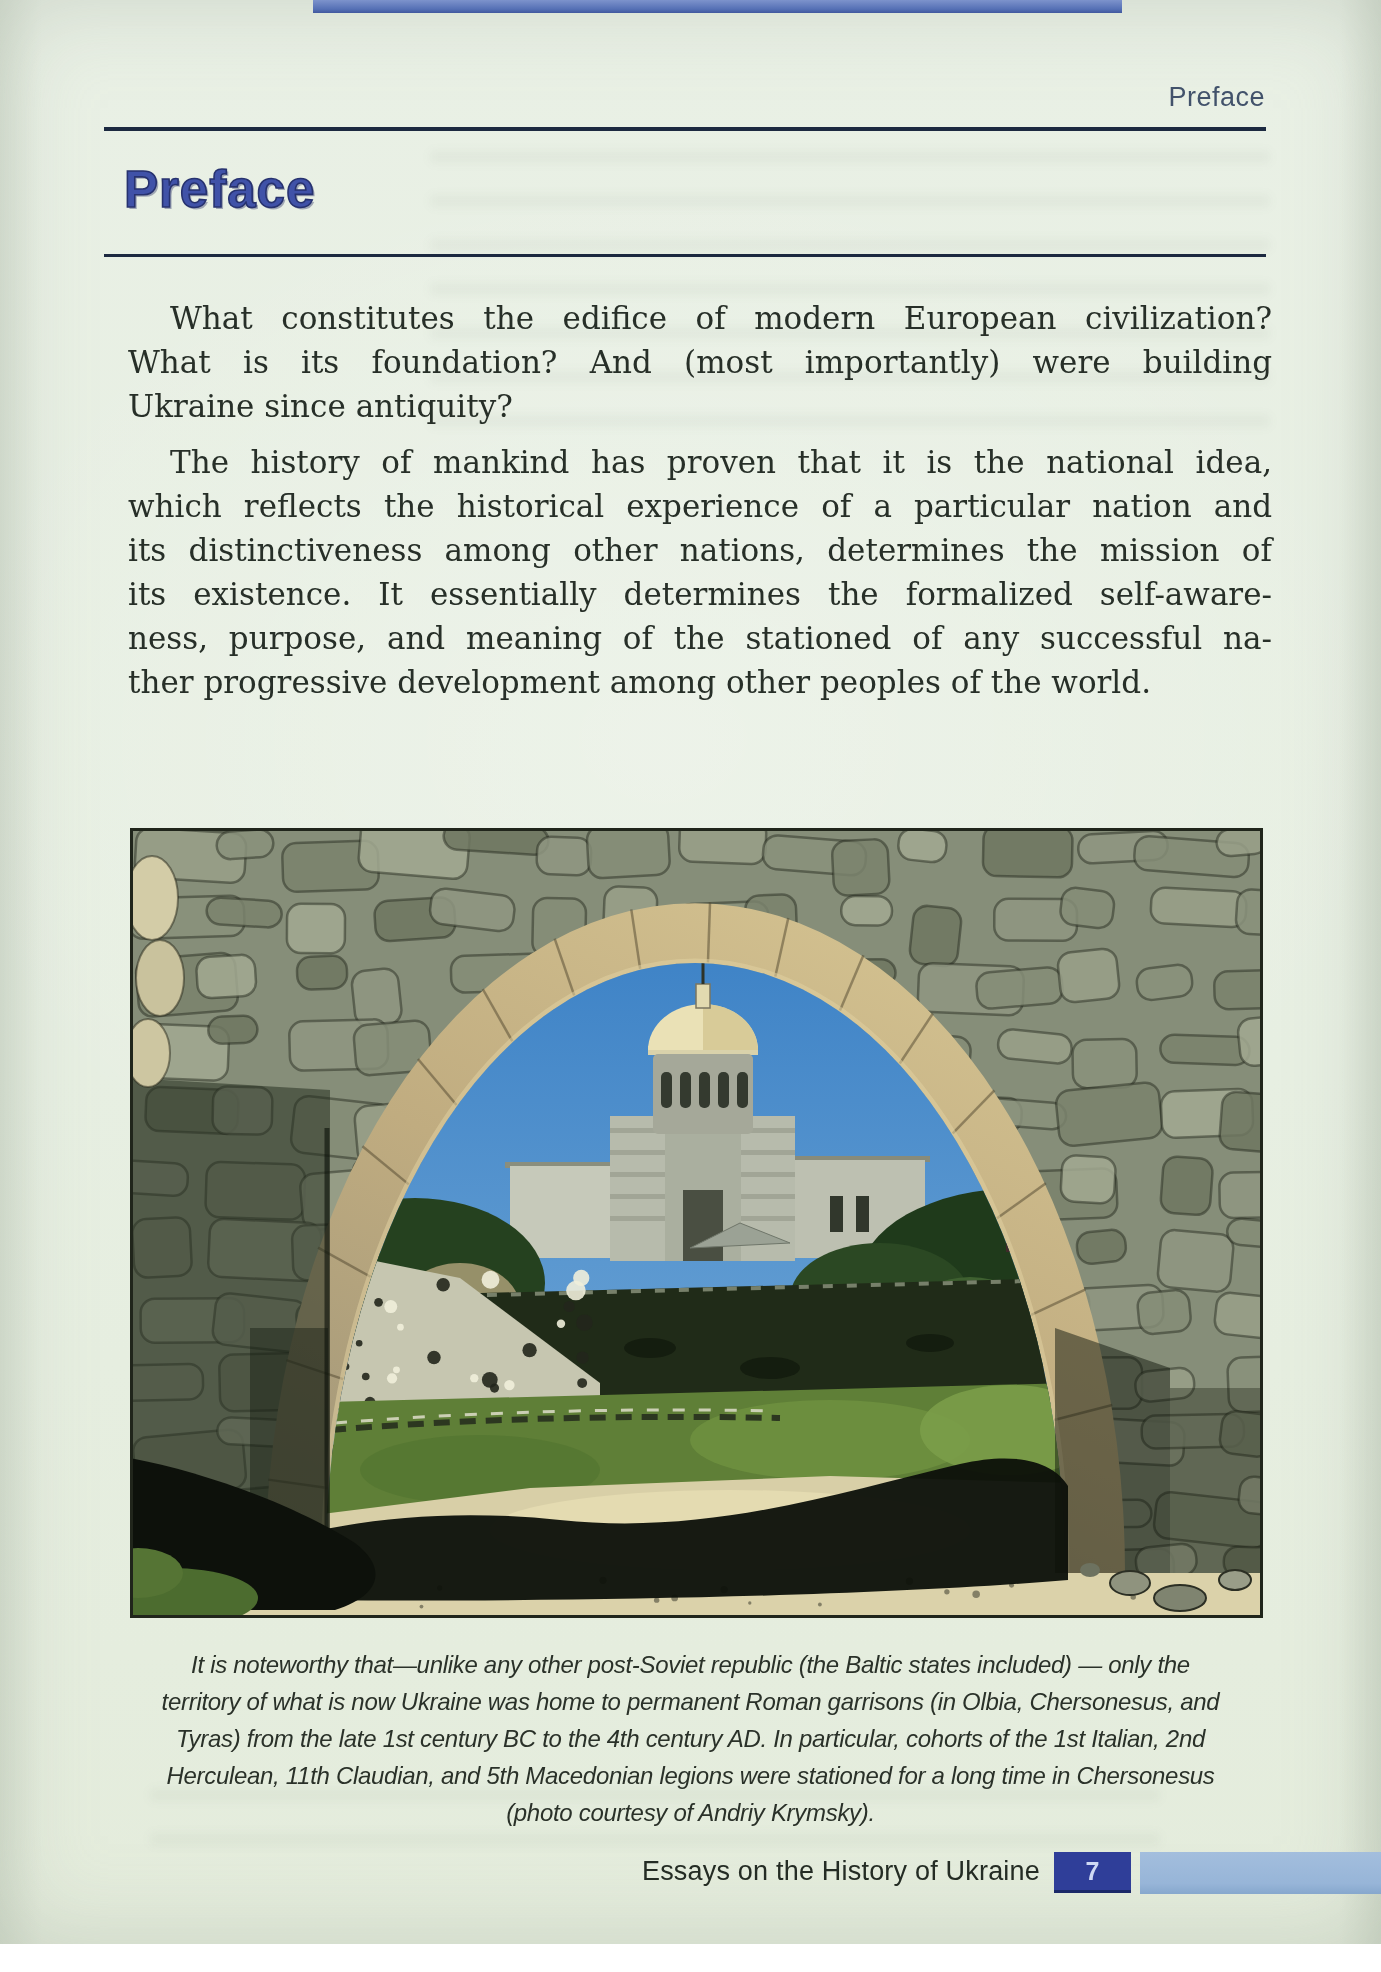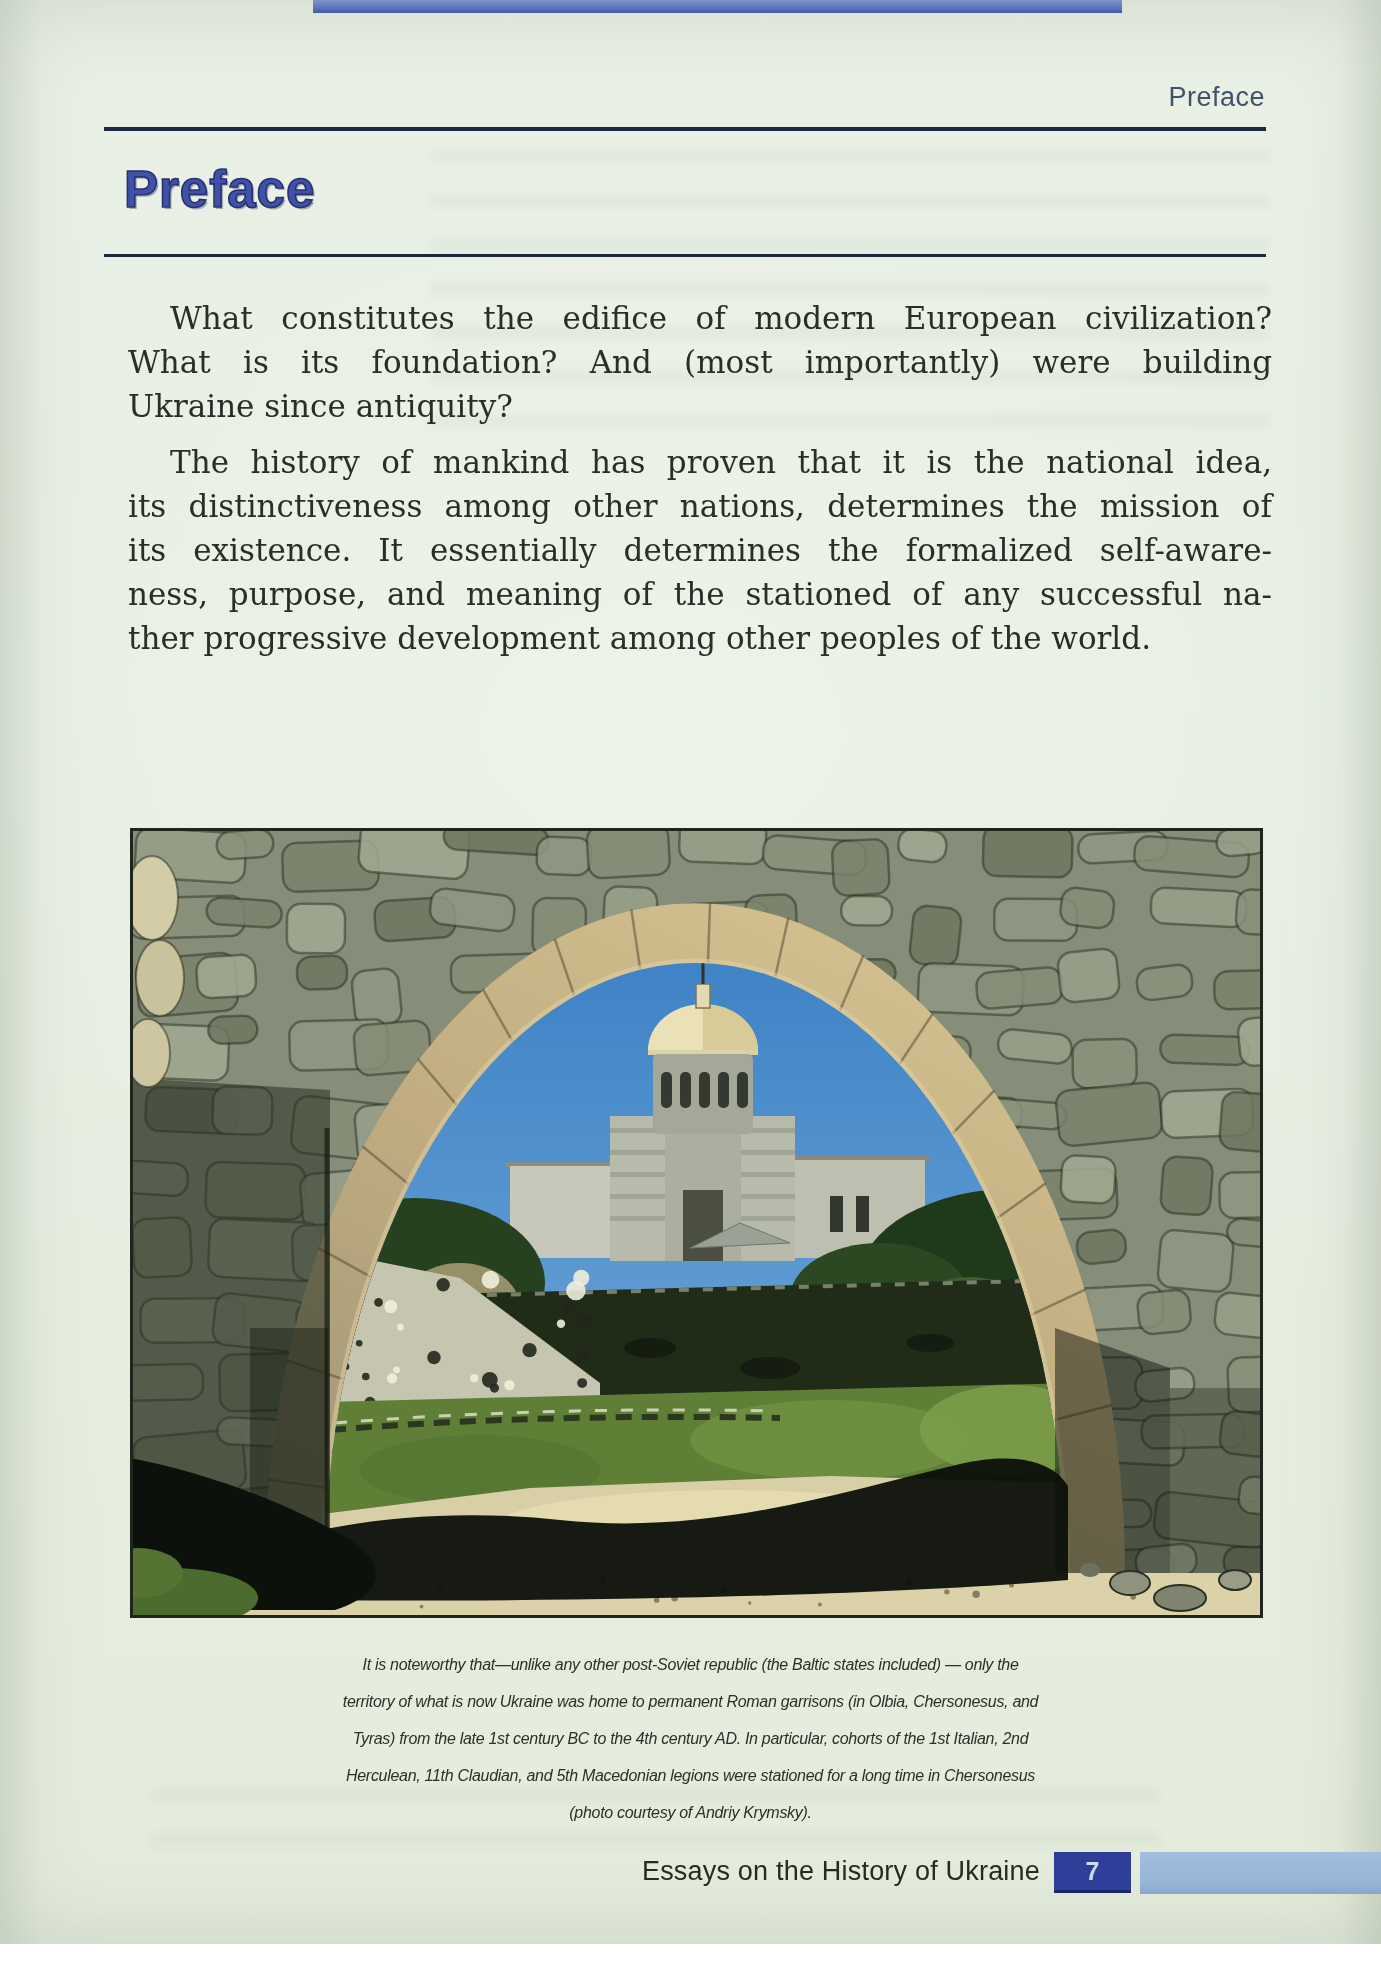--- a/index.html
+++ b/index.html
@@ -30,21 +30,21 @@
   .bodytext{position:absolute;left:128px;top:296px;width:1144px;
     font-family:"DejaVu Serif","Liberation Serif",serif;
     font-size:31px;line-height:44px;color:var(--body-text);}
   .para + .para{margin-top:12px;}
   .bline{text-align:justify;text-align-last:justify;white-space:normal;}
   .bline.last{text-align-last:left;}
   .bline.indent{text-indent:42px;}
   .photo{position:absolute;left:130px;top:828px;width:1133px;height:790px;}
   .photo svg{display:block;}
   .caption{position:absolute;left:120px;top:1646px;width:1141px;
-    font-style:italic;font-size:16px;line-height:37px;letter-spacing:-.3px;
+    font-style:italic;font-size:24px;line-height:37px;letter-spacing:-.3px;
     color:#2a3129;text-align:center;}
   .cline{white-space:nowrap;}
   .footer-title{position:absolute;left:580px;top:1856px;width:460px;text-align:right;
     font-size:27px;color:var(--footer-text);letter-spacing:.2px;}
   .pagebox{position:absolute;left:1054px;top:1852px;width:77px;height:38px;
     background:var(--page-number-box);border-bottom:3px solid #1b2868;
     color:var(--page-number-text);font-size:25px;font-weight:bold;
     text-align:center;line-height:38px;}
   .bluebox{position:absolute;left:1140px;top:1852px;width:241px;height:42px;
     background:linear-gradient(180deg,#a3bedd,var(--scanner-strip) 75%,#86a7cd);}
@@ -69,20 +69,21 @@
   <div class="rule mid"></div>
 
   <div class="bodytext" id="bodytext">
       <div class="para">
         <div class="bline indent">What constitutes the edifice of modern European civilization?</div>
         <div class="bline">What is its foundation? And (most importantly) were building</div>
         <div class="bline last">Ukraine since antiquity?</div>
       </div>
       <div class="para">
         <div class="bline indent">The history of mankind has proven that it is the national idea,</div>
+        <div class="bline">which reflects the historical experience of a particular nation and</div>
         <div class="bline">its distinctiveness among other nations, determines the mission of</div>
         <div class="bline">its existence. It essentially determines the formalized self-aware-</div>
         <div class="bline">ness, purpose, and meaning of the stationed of any successful na-</div>
         <div class="bline last">ther progressive development among other peoples of the world.</div>
       </div>
     </div>
 
   <div class="photo">
     <svg width="1133" height="790" viewBox="0 0 1133 790">
       <defs>

